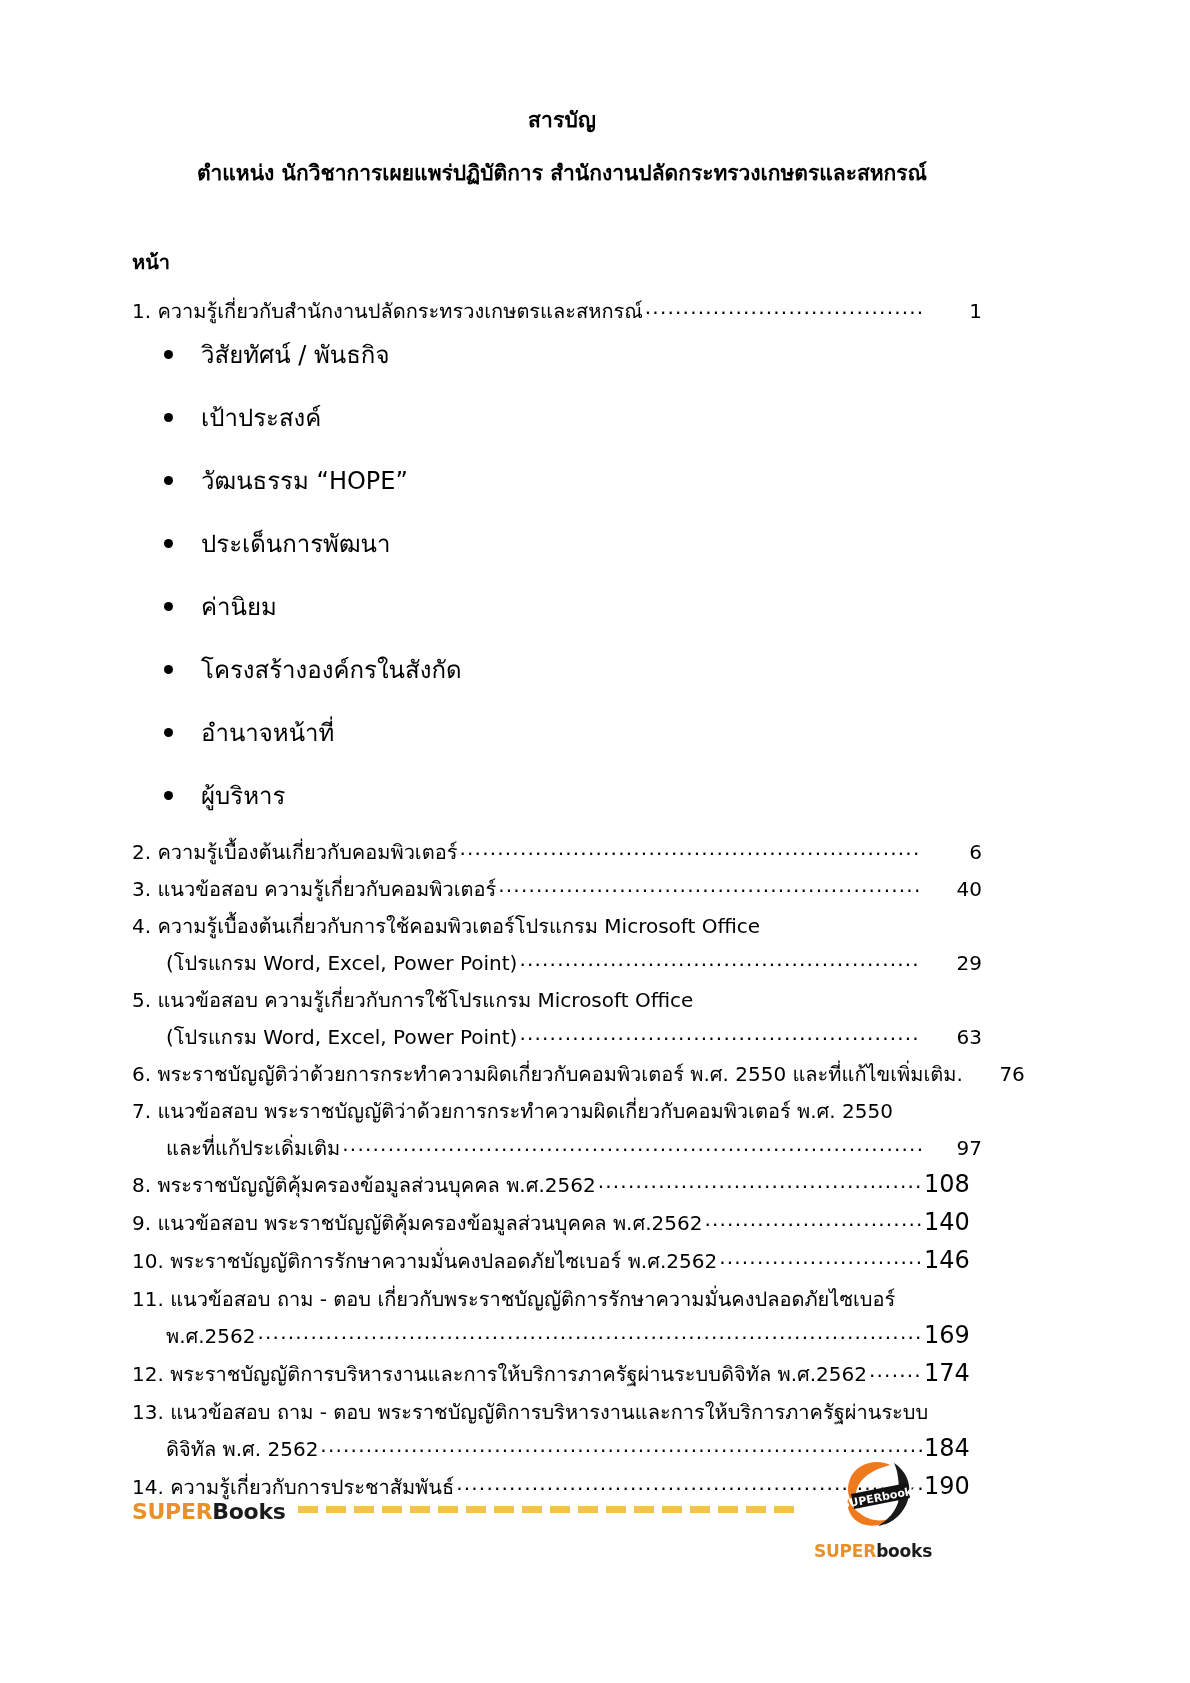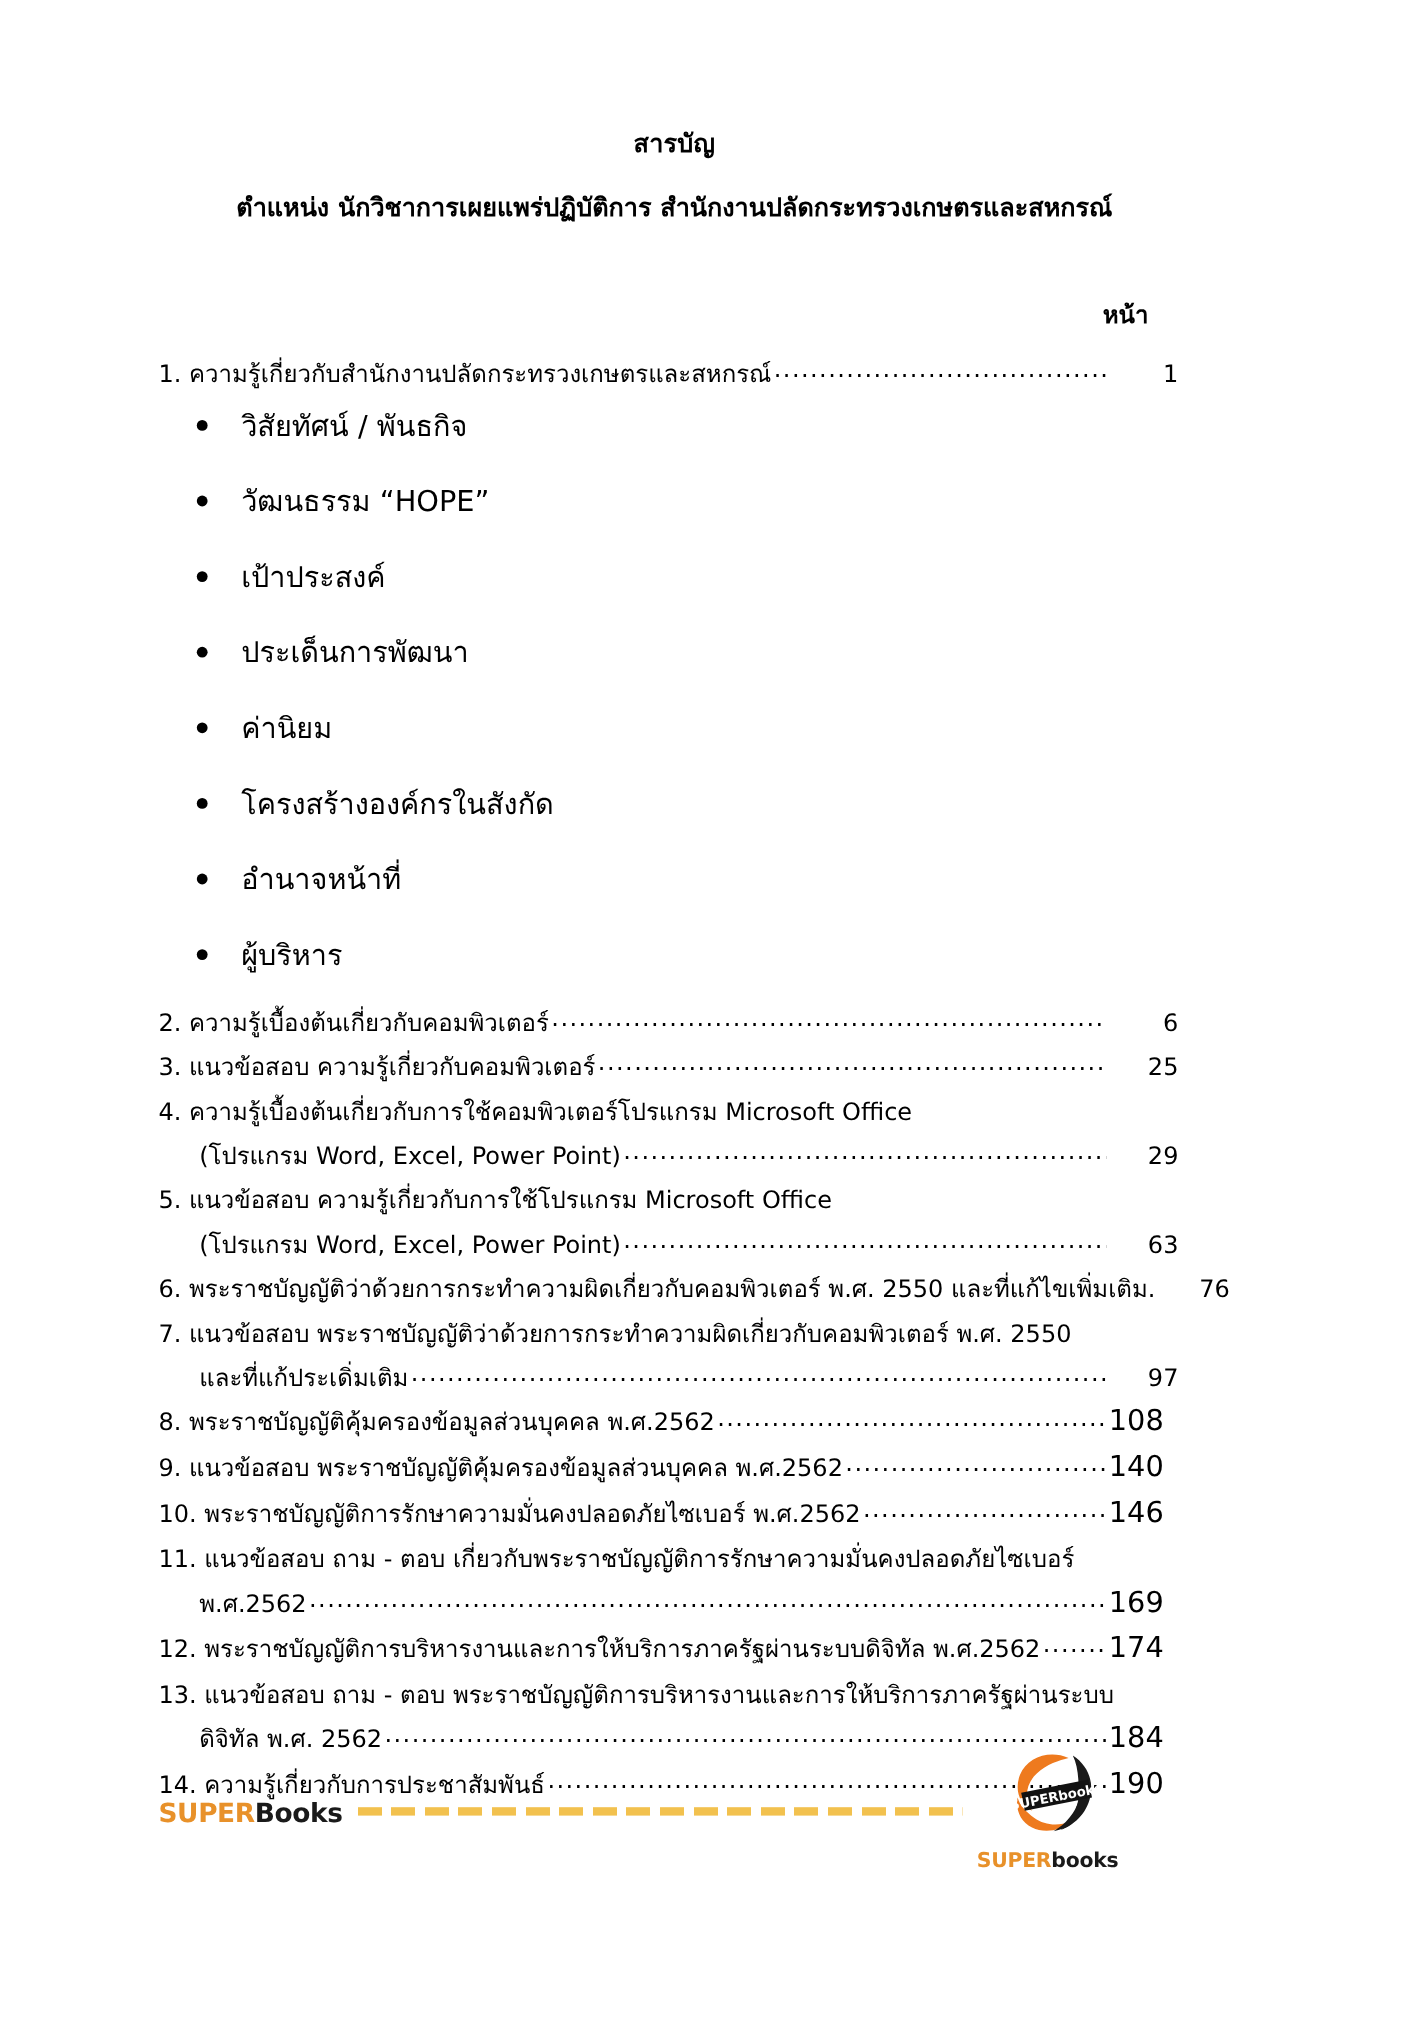--- a/index.html
+++ b/index.html
@@ -37,21 +37,21 @@
   }
   .doc-subtitle {
     text-align: center;
     font-size: 21px;
     font-weight: 700;
     padding-top: 28px;
     line-height: 1.2;
   }
 
   .page-col-header {
-    text-align: right;
+    text-align: left;
     font-size: 20px;
     font-weight: 700;
     padding-top: 60px;
     padding-right: 35px;
   }
 
   .toc {
     margin-top: 20px;
   }
 
@@ -209,28 +209,28 @@
         <span class="toc-page">1</span>
       </div>
 
       <ul class="bullet-list">
         <li class="bullet-item">
           <span class="bullet-dot"></span>
           <span>วิสัยทัศน์ / พันธกิจ</span>
         </li>
         <li class="bullet-item">
           <span class="bullet-dot"></span>
+          <span>เป้าประสงค์</span>
+        </li>
+        <li class="bullet-item">
+          <span class="bullet-dot"></span>
           <span>วัฒนธรรม “HOPE”</span>
         </li>
         <li class="bullet-item">
           <span class="bullet-dot"></span>
-          <span>เป้าประสงค์</span>
-        </li>
-        <li class="bullet-item">
-          <span class="bullet-dot"></span>
           <span>ประเด็นการพัฒนา</span>
         </li>
         <li class="bullet-item">
           <span class="bullet-dot"></span>
           <span>ค่านิยม</span>
         </li>
         <li class="bullet-item">
           <span class="bullet-dot"></span>
           <span>โครงสร้างองค์กรในสังกัด</span>
         </li>
@@ -246,21 +246,21 @@
 
       <div class="toc-row">
         <span class="toc-label">2. ความรู้เบื้องต้นเกี่ยวกับคอมพิวเตอร์</span>
         <span class="toc-leader"></span>
         <span class="toc-page">6</span>
       </div>
 
       <div class="toc-row">
         <span class="toc-label">3. แนวข้อสอบ ความรู้เกี่ยวกับคอมพิวเตอร์</span>
         <span class="toc-leader"></span>
-        <span class="toc-page">25</span>
+        <span class="toc-page">40</span>
       </div>
 
       <div class="toc-row noleader">
         <span class="toc-label">4. ความรู้เบื้องต้นเกี่ยวกับการใช้คอมพิวเตอร์โปรแกรม Microsoft Office</span>
         <span class="toc-leader"></span>
         <span class="toc-page"></span>
       </div>
 
       <div class="toc-row indent">
         <span class="toc-label">(โปรแกรม Word, Excel, Power Point)</span>

